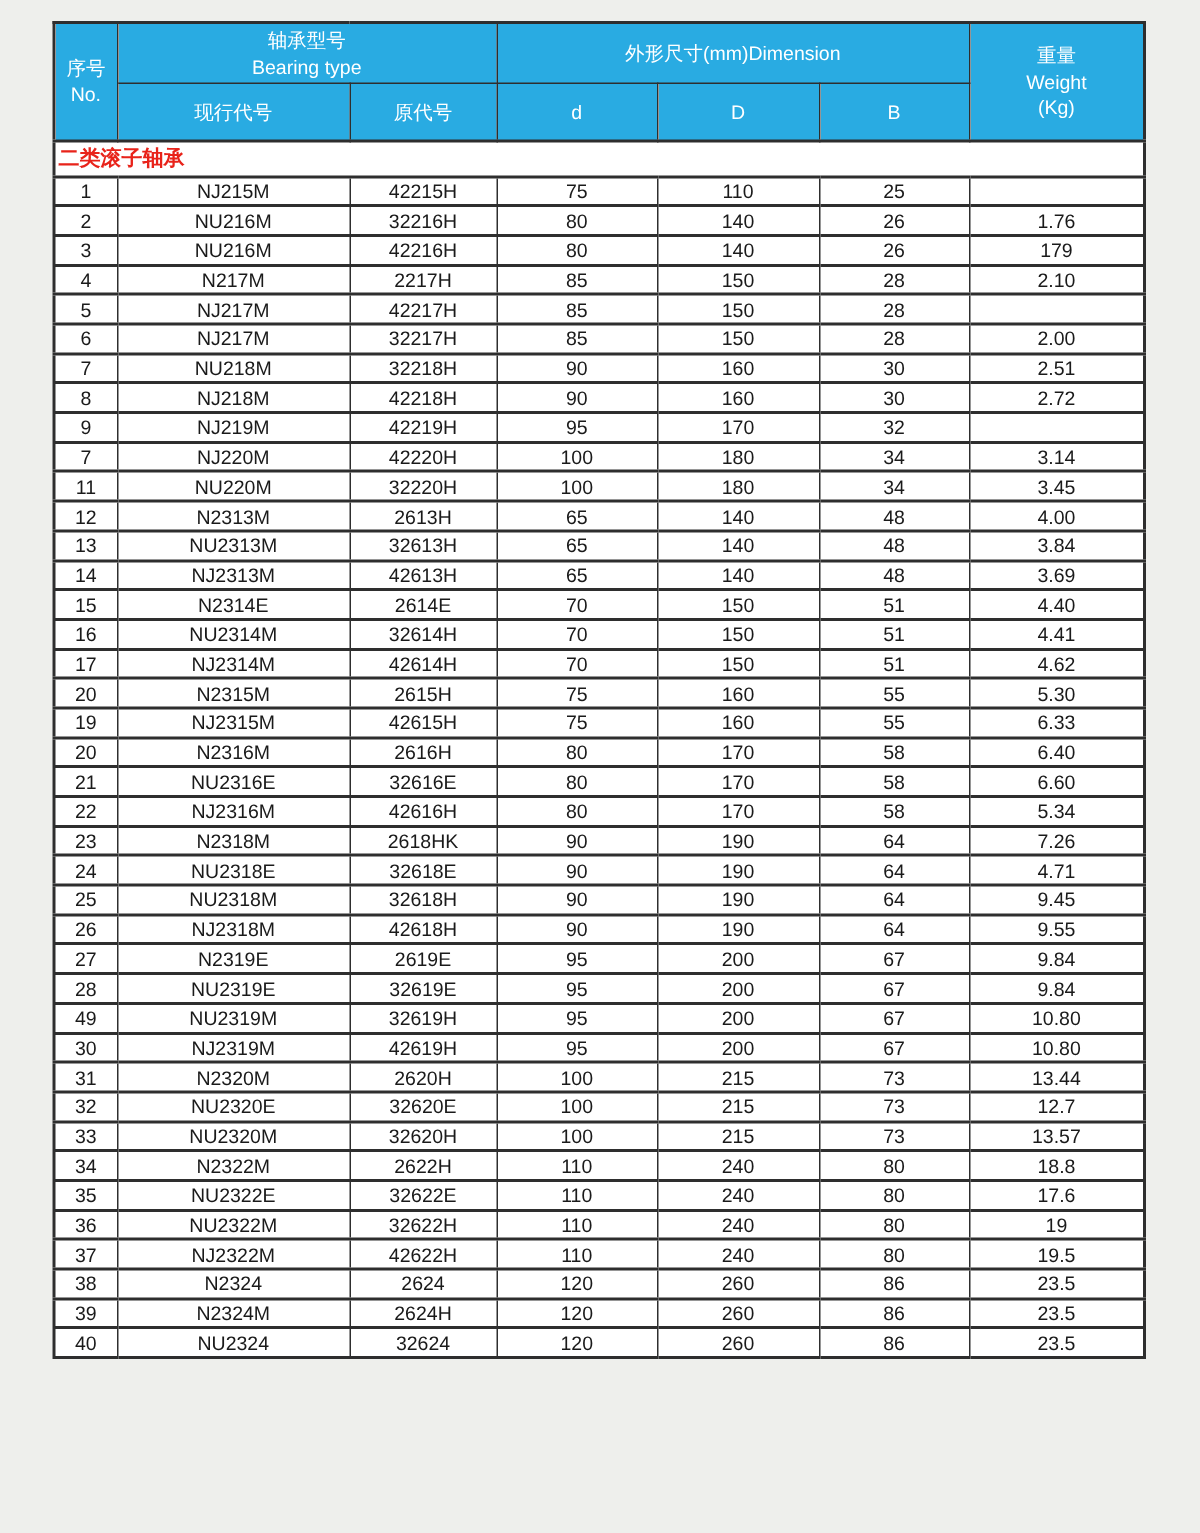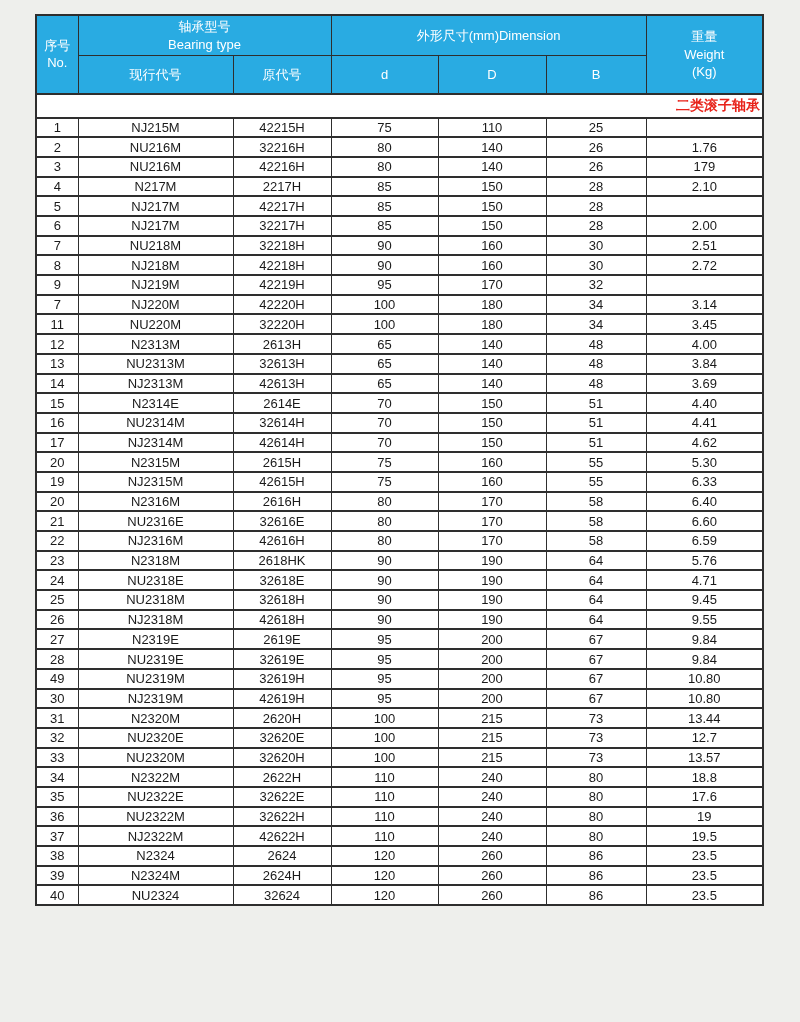--- a/index.html
+++ b/index.html
@@ -41,21 +41,21 @@
     padding: 2px 0;
   }
   thead tr.h1 th { height: 38px; }
   thead tr.h2 th { height: 38px; }
   
   tr.section td {
     background: #ffffff;
     color: #e8231a;
     font-weight: bold;
     font-size: 14px;
-    text-align: right;
+    text-align: left;
     padding: 2px 2px;
     height: 19px;
     border-top-width: 2px;
     border-bottom-width: 1px;
   }
   
   tbody.rows td {
     background: #ffffff;
     color: #1a1a1a;
     font-size: 13px;
@@ -304,30 +304,30 @@
           <td>58</td>
           <td>6.60</td>
         </tr>
         <tr>
           <td>22</td>
           <td>NJ2316M</td>
           <td>42616H</td>
           <td>80</td>
           <td>170</td>
           <td>58</td>
-          <td>6.59</td>
+          <td>5.34</td>
         </tr>
         <tr>
           <td>23</td>
           <td>N2318M</td>
           <td>2618HK</td>
           <td>90</td>
           <td>190</td>
           <td>64</td>
-          <td>5.76</td>
+          <td>7.26</td>
         </tr>
         <tr>
           <td>24</td>
           <td>NU2318E</td>
           <td>32618E</td>
           <td>90</td>
           <td>190</td>
           <td>64</td>
           <td>4.71</td>
         </tr>

